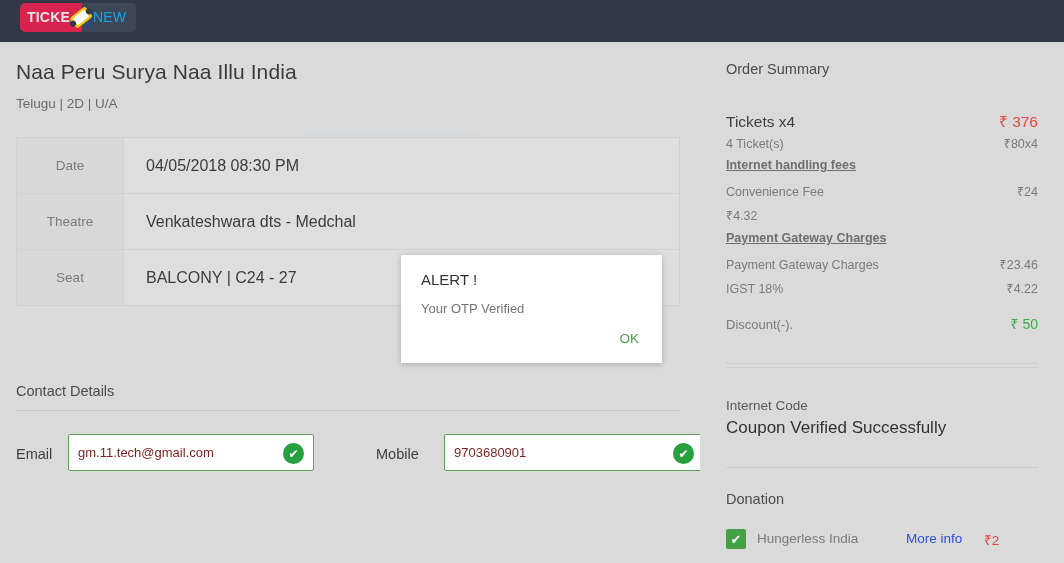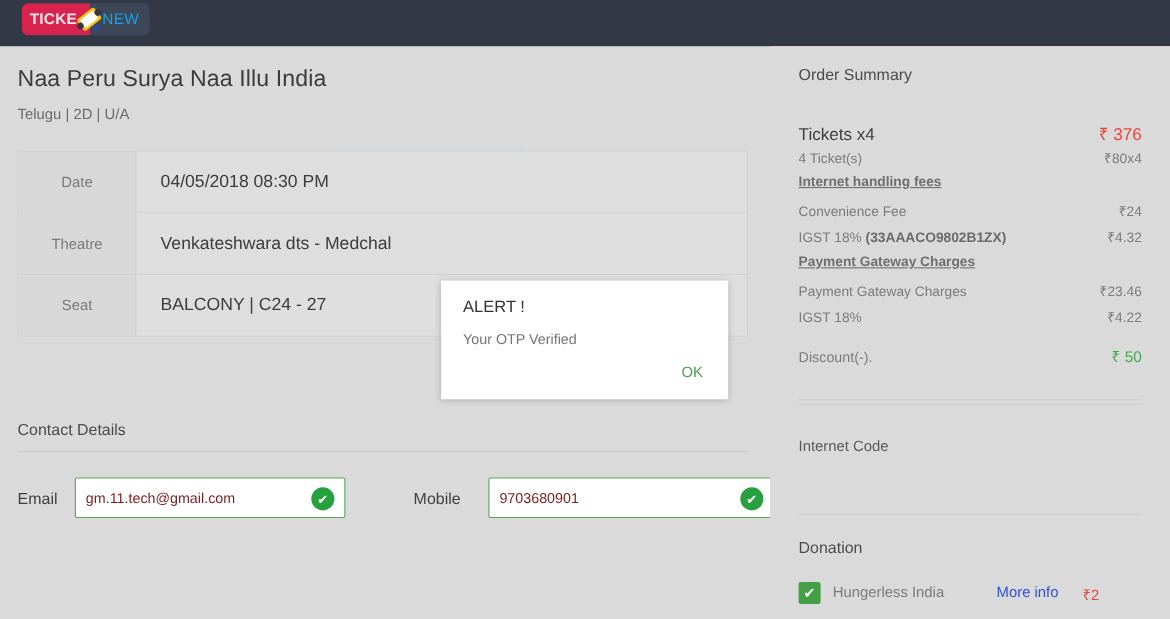--- a/index.html
+++ b/index.html
@@ -331,21 +331,20 @@
   <div class="os-line" style="top:116px;">
     <span class="os-name sec-head">Internet handling fees</span>
   </div>
 
   <div class="os-line" style="top:141px;">
     <span class="os-name sub-name">Convenience Fee</span>
     <span class="os-amt sub-amt">₹24</span>
   </div>
 
   <div class="os-line" style="top:165px;">
-    <span class="os-name sub-name"><span>IGST 18% </span><span class="gst-code">(33AAACO9802B1ZX)</span></span>
     <span class="os-amt sub-amt">₹4.32</span>
   </div>
 
   <div class="os-line" style="top:189px;">
     <span class="os-name sec-head">Payment Gateway Charges</span>
   </div>
 
   <div class="os-line" style="top:214px;">
     <span class="os-name sub-name">Payment Gateway Charges</span>
     <span class="os-amt sub-amt">₹23.46</span>
@@ -357,20 +356,21 @@
   </div>
 
   <div class="os-line" style="top:272px;">
     <span class="os-name disc-name">Discount(-).</span>
     <span class="os-amt disc-amt">₹ 50</span>
   </div>
 
   <div class="dbl-rule" style="top:321px;"></div>
 
   <div class="promo-label">Internet Code</div>
+  <div class="promo-msg">Coupon Verified Successfully</div>
 
   <div class="sgl-rule" style="top:425px;"></div>
 
   <div class="don-label">Donation</div>
 
   <div class="don-row">
     <span class="don-check">✔</span>
     <span class="don-name">Hungerless India</span>
     <span class="don-more">More info</span>
     <span class="don-amt">₹2</span>

